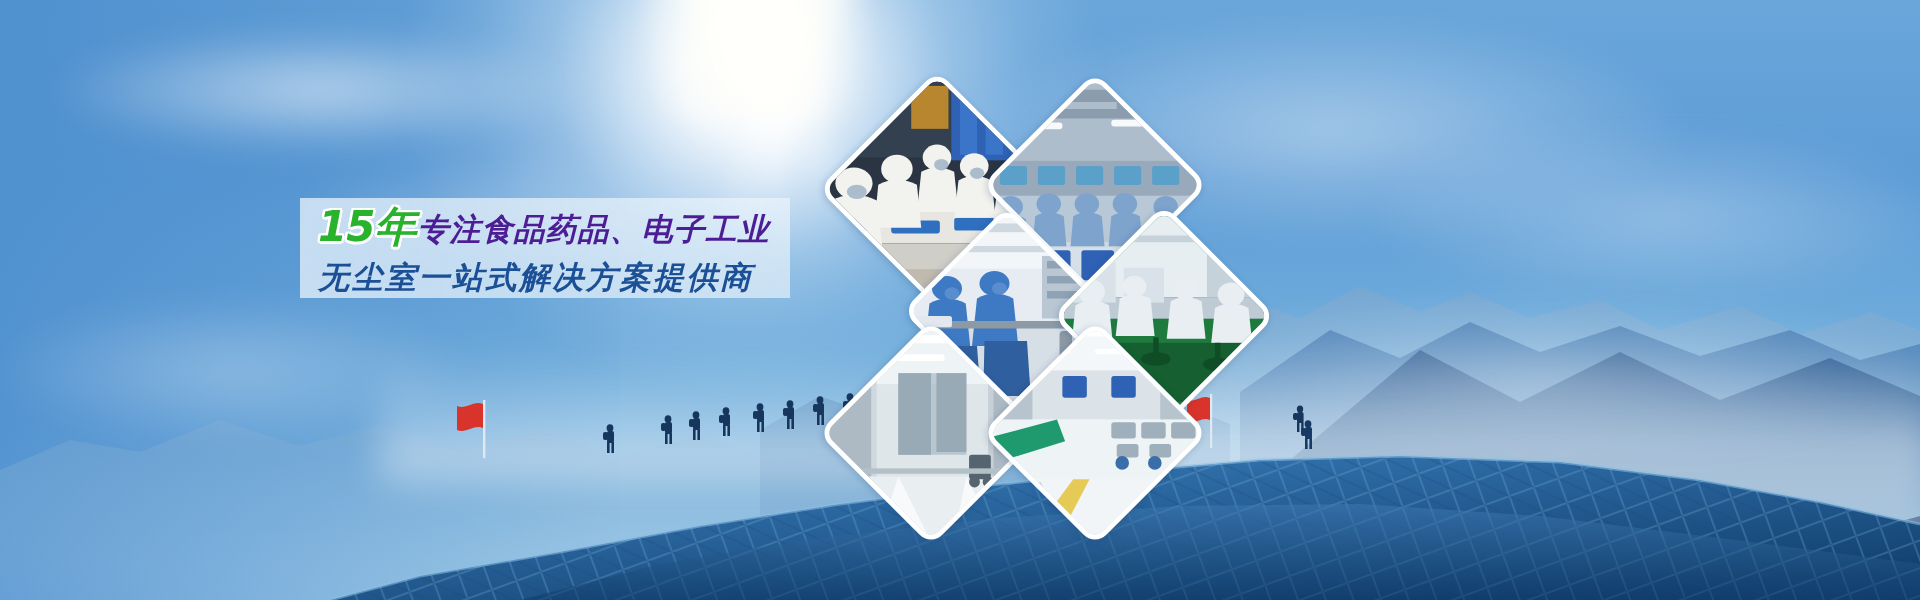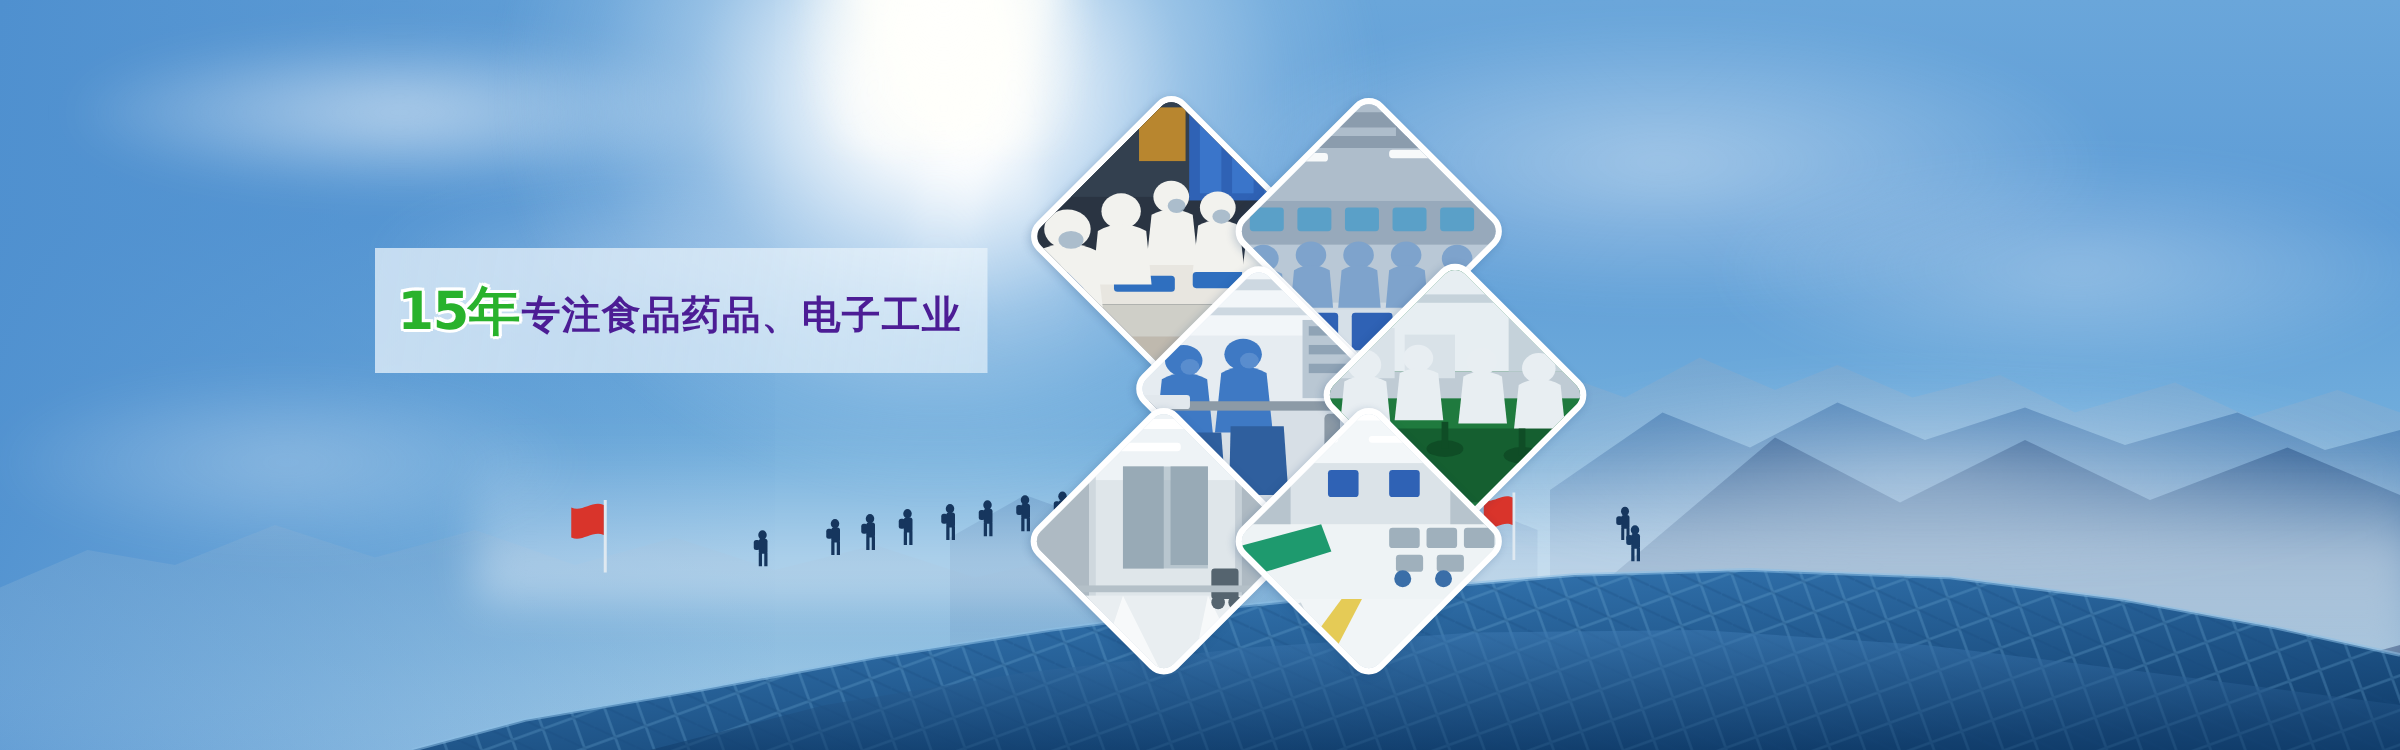--- a/index.html
+++ b/index.html
@@ -1,20 +1,20 @@
 <!DOCTYPE html>
 <html><head>
 <meta charset="utf-8">
 <style>
   html,body{margin:0;padding:0;}
   body{width:1920px;height:600px;overflow:hidden;
        font-family:"DejaVu Sans","Liberation Sans",sans-serif;}
 
   #banner{position:relative;width:1920px;height:600px;overflow:hidden;
-          background:#5d9cd6;}
+          background:#5d9cd6;font-style:italic;}
 
   
   .sky{position:absolute;inset:0;
        background:
          linear-gradient(180deg,#6aa6da 0%, #5d9cd6 30%, #74b0dd 62%, #9cc8e6 100%);}
   .sky-deep-left{position:absolute;left:0;top:0;width:620px;height:600px;
        background:linear-gradient(100deg,#4f90cf 0%, rgba(93,156,214,0) 100%);}
   .sun-glow{position:absolute;left:300px;top:-320px;width:900px;height:760px;
        background:radial-gradient(ellipse 46% 50% at 50% 52%,
           rgba(255,255,255,.99) 0%,
@@ -591,15 +591,16 @@
     </div>
 
   </div>
 
   <div class="text-panel"></div>
   <div class="tagline">
     <div class="line1">
       <span class="years">15年</span>
       <span class="l1txt">专注食品药品、电子工业</span>
     </div>
+    <div class="line2">无尘室一站式解决方案提供商</div>
   </div>
 
 </div>
 
 </body></html>

